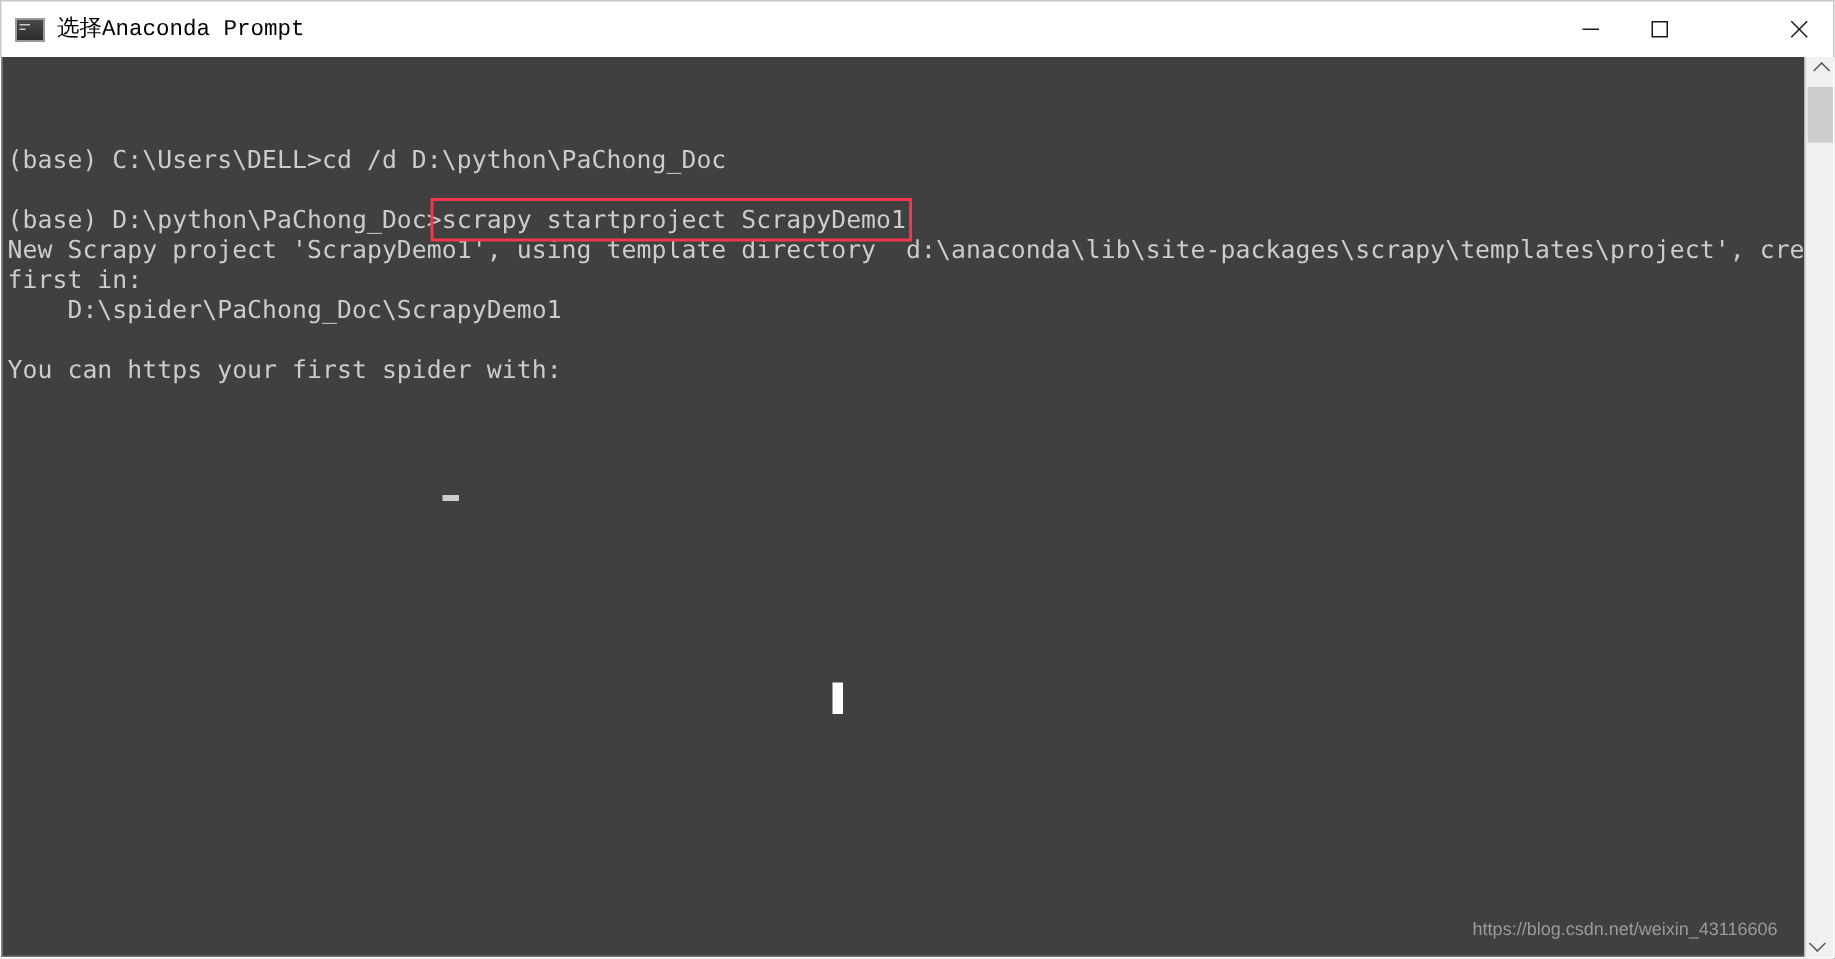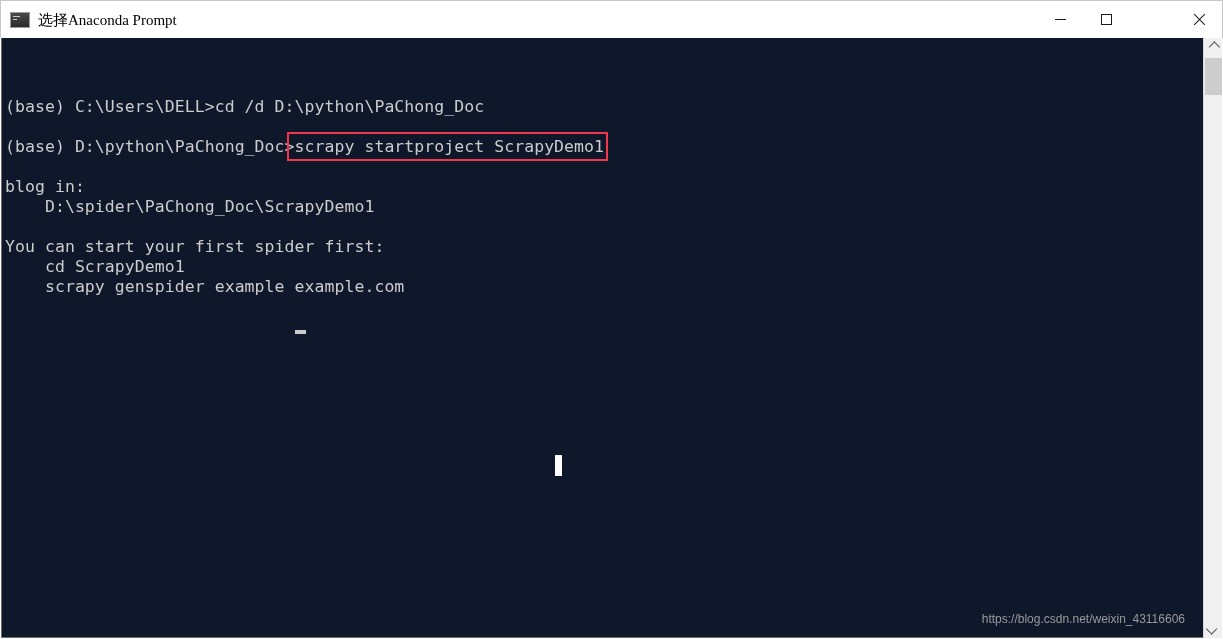--- a/index.html
+++ b/index.html
@@ -56,21 +56,21 @@
     background: #c9c9c9;
   }
   #app-icon::after {
     content: "";
     position: absolute;
     left: 2px; top: 6px;
     width: 4px; height: 1px;
     background: #c9c9c9;
   }
   #window-title {
-    font-family: Liberation Serif, serif;
+    font-family: Liberation Mono, monospace;
     font-size: 15px;
     color: #000000;
     line-height: 38px;
     white-space: pre;
     flex: 0 0 auto;
   }
   .win-btn {
     position: absolute;
     top: 0;
     width: 46px;
@@ -111,21 +111,21 @@
   .glyph-close::before { transform: rotate(45deg); }
   .glyph-close::after  { transform: rotate(-45deg); }
 
   
   #console {
     position: absolute;
     left: 1px;
     top: 38px;
     width: 1221px;
     height: 600px;
-    background: #0f172a;
+    background: #404040;
     border-left: 1px solid #6e6e6e;
     border-right: 1px solid #6e6e6e;
     border-bottom: 1px solid #6e6e6e;
     box-sizing: border-box;
     overflow: hidden;
   }
   #term {
     position: absolute;
     left: 1px;
     top: 0px;
@@ -242,25 +242,24 @@
     <div class="win-btn" id="btn-close">
       <div class="glyph-close"></div>
     </div>
   </div>
 
   <div id="console">
     <div id="term">
 
       <div class="line" style="top:59px">(base) C:\Users\DELL&gt;cd /d D:\python\PaChong_Doc</div>
       <div class="line" style="top:99px">(base) D:\python\PaChong_Doc&gt;scrapy startproject ScrapyDemo1</div>
-      <div class="line" style="top:139px">blog in:</div>
+      <div class="line" style="top:119px">New Scrapy project 'ScrapyDemo1', using template directory  d:\anaconda\lib\site-packages\scrapy\templates\project', cre</div>
+      <div class="line" style="top:139px">first in:</div>
       <div class="line" style="top:159px">    D:\spider\PaChong_Doc\ScrapyDemo1</div>
-      <div class="line" style="top:199px">You can start your first spider first:</div>
-      <div class="line" style="top:219px">    cd ScrapyDemo1</div>
-      <div class="line" style="top:239px">    scrapy genspider example example.com</div>
+      <div class="line" style="top:199px">You can https your first spider with:</div>
 
       <div id="caret"></div>
       <div id="highlight-box"></div>
       <div id="mouse-ibeam"></div>
 
       <div id="watermark">https://blog.csdn.net/weixin_43116606</div>
     </div>
   </div>
 
   <div id="scrollbar">

